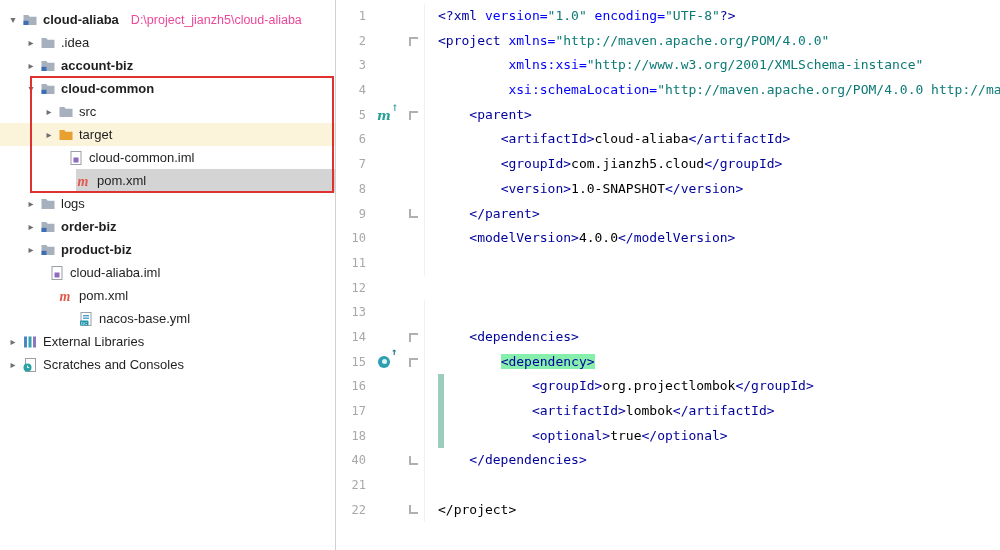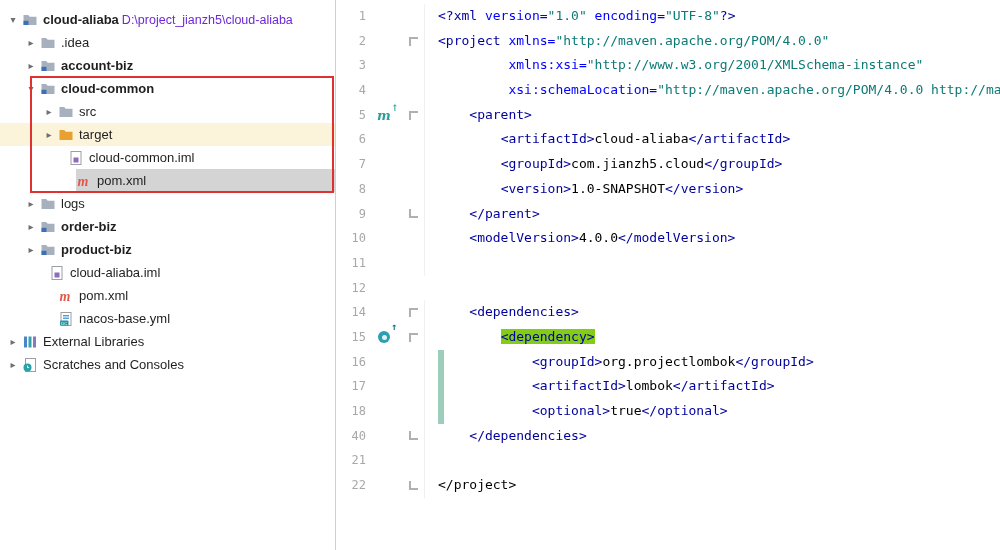--- a/index.html
+++ b/index.html
@@ -15,21 +15,21 @@
     border-right:1px solid #d0d0d0;padding-top:8px;overflow:hidden;background:#fff;
   }
   .tree-row{height:23px;display:flex;align-items:center;white-space:nowrap;box-sizing:border-box}
   .tree-row.row-target{background:#fbf3da}
   .chev{flex:0 0 18px;width:18px;text-align:center;font-size:10px;color:#6f6f6f;line-height:23px}
   .tree-body{display:flex;align-items:center;height:100%;flex:1;min-width:0}
   .tree-body.selected{background:#d4d4d4}
   .ticon{flex:0 0 16px;width:16px;height:16px;margin:0 5px 0 0;display:inline-flex;align-items:center;justify-content:center}
   .tlabel{color:#1f1f1f}
   .tree-row.bold .tlabel{font-weight:bold}
-  .tpath{color:#6d28d9;margin-left:3px;font-size:12.5px}
+  .tpath{color:#ec4899;margin-left:12px;font-size:12.5px}
 
   
   .editor-pane{
     flex:1;min-width:0;height:550px;box-sizing:border-box;padding-top:4px;overflow:hidden;
     font-family:"DejaVu Sans Mono","Liberation Mono",monospace;background:#fff;
   }
   .code-line{display:flex;height:24.7px;box-sizing:border-box;font-size:13px}
   .ln{flex:0 0 30px;text-align:right;color:#a8a8a8;font-size:12px;line-height:24.7px}
   .gmark{flex:0 0 36px;display:flex;align-items:center;justify-content:center;height:100%;position:relative}
   .foldcol{flex:0 0 22px;position:relative;height:100%}
@@ -37,21 +37,21 @@
     flex:1;min-width:0;white-space:pre;position:relative;padding-left:13px;
     border-left:1px solid #f0f0f0;line-height:24.7px;overflow:hidden;
   }
   .code-line.strip .code::before{
     content:"";position:absolute;left:13px;top:0;height:100%;width:6px;background:#9ccebb;
   }
   .t-tag{color:#00009c}
   .t-attr{color:#0000ff}
   .t-val{color:#0b7a75}
   .t-pln{color:#000}
-  .sel{background:#84cc16}
+  .sel{background:#86efac}
 
   .fold-open,.fold-close{position:absolute;left:7px;width:9px;height:9px;box-sizing:border-box}
   .fold-open{top:8px;border-left:2px solid #b0b0b0;border-top:2px solid #b0b0b0}
   .fold-close{bottom:8px;border-left:2px solid #b0b0b0;border-bottom:2px solid #b0b0b0}
 
   .g-m{position:relative;font-family:"DejaVu Serif","Liberation Serif",serif;
        font-style:italic;font-weight:bold;font-size:13px;color:#2aa198;line-height:1}
   .g-m .g-up{position:absolute;top:-5px;right:-8px;font-size:9px;font-style:normal;color:#2aa198}
   .g-circle{position:relative;display:inline-block;width:12px;height:12px;border-radius:50%;background:#2c9fb0}
   .g-circle::after{content:"";position:absolute;left:3.5px;top:3.5px;width:5px;height:5px;border-radius:50%;background:#dff3f5}
@@ -208,21 +208,21 @@
       <div class="tree-row" style="padding-left: 58px;">
         <div class="tree-body">
           <span class="ticon">
             <svg width="16" height="16" viewBox="0 0 16 16">
               <text x="1.5" y="12.8" font-family="Liberation Serif, DejaVu Serif, serif" font-style="italic" font-weight="bold" font-size="14" fill="#e2574c">m</text>
             </svg>
           </span>
           <span class="tlabel">pom.xml</span>
         </div>
       </div>
-      <div class="tree-row" style="padding-left: 58px;">
+      <div class="tree-row" style="padding-left: 78px;">
         <div class="tree-body">
           <span class="ticon">
             <svg width="16" height="16" viewBox="0 0 16 16">
               <rect x="3" y="1.5" width="10" height="13" fill="#ffffff" stroke="#9aa0a6"></rect>
               <rect x="5" y="4" width="6" height="1.4" fill="#4a9ed8"></rect>
               <rect x="5" y="6.5" width="6" height="1.4" fill="#4a9ed8"></rect>
               <rect x="2" y="9.5" width="8.5" height="5" rx="1" fill="#2196a8"></rect>
               <text x="3.2" y="13.6" font-size="4.2" fill="#ffffff" font-family="Liberation Sans, sans-serif">DC</text>
             </svg>
           </span>
@@ -331,20 +331,26 @@
           <span class="gmark"></span>
           <span class="foldcol"></span>
           <span class="code"></span>
         </div>
         <div class="code-line">
           <span class="ln">12</span>
           <span class="gmark"></span>
           <span class="foldcol"></span>
         </div>
         <div class="code-line">
+          <span class="ln">13</span>
+          <span class="gmark"></span>
+          <span class="foldcol"></span>
+          <span class="code"></span>
+        </div>
+        <div class="code-line">
           <span class="ln">14</span>
           <span class="gmark"></span>
           <span class="foldcol">
             <span class="fold-open"></span>
           </span>
           <span class="code"><span class="t-pln">    </span><span class="t-tag">&lt;dependencies&gt;</span></span>
         </div>
         <div class="code-line">
           <span class="ln">15</span>
           <span class="gmark">

